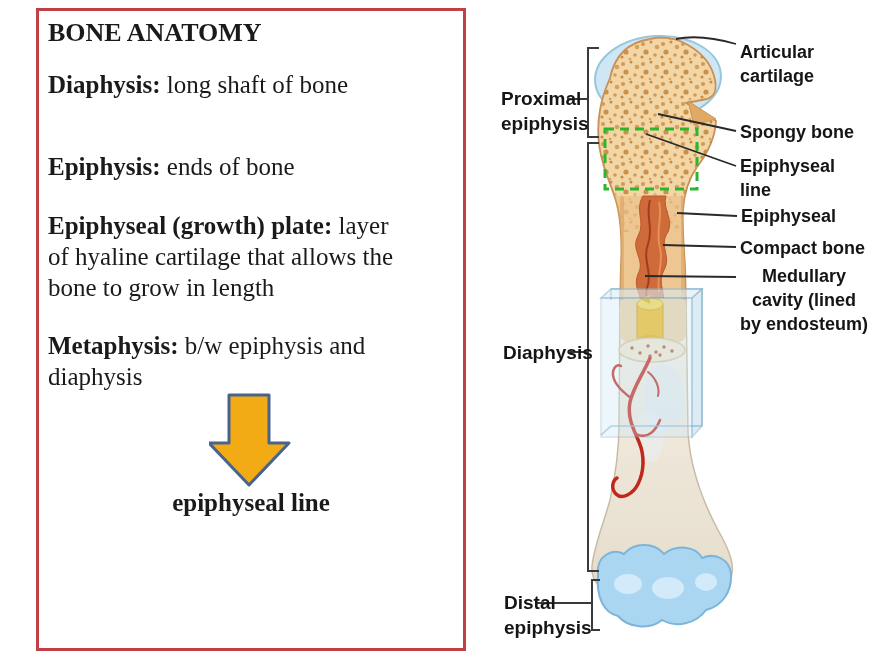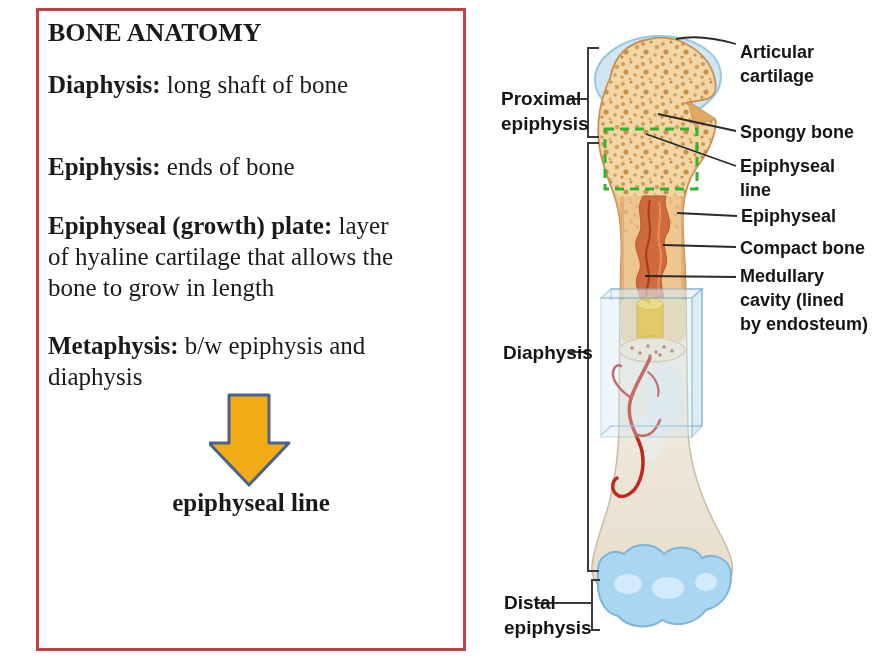--- a/index.html
+++ b/index.html
@@ -30,21 +30,21 @@
   .dlabel.left{font-size:19px;line-height:25px;margin-left:21px;}
   .dlabel.right{font-size:18px;line-height:24px;}
   #lbl-proximal{left:480px;top:86px;}
   #lbl-diaphysis{left:482px;top:340px;}
   #lbl-distal{left:483px;top:590px;}
   #lbl-articular{left:740px;top:40px;}
   #lbl-spongy{left:740px;top:120px;}
   #lbl-epiline{left:740px;top:154px;}
   #lbl-periosteum{left:741px;top:204px;}
   #lbl-compact{left:740px;top:236px;}
-  #lbl-medullary{left:740px;top:264px;}
+  #lbl-medullary{left:740px;top:264px;text-align:center;}
 </style>
 </head>
 <body>
 
 <svg class="diagram" width="880" height="660" viewBox="0 0 880 660">
   <defs>
     <pattern id="spongy" x="0" y="0" width="20" height="20" patternUnits="userSpaceOnUse">
       <circle cx="3" cy="4" r="2.1" fill="#d39a55"></circle>
       <circle cx="11" cy="2" r="1.5" fill="#c78c42"></circle>
       <circle cx="17" cy="7" r="2.3" fill="#d5a059"></circle>

